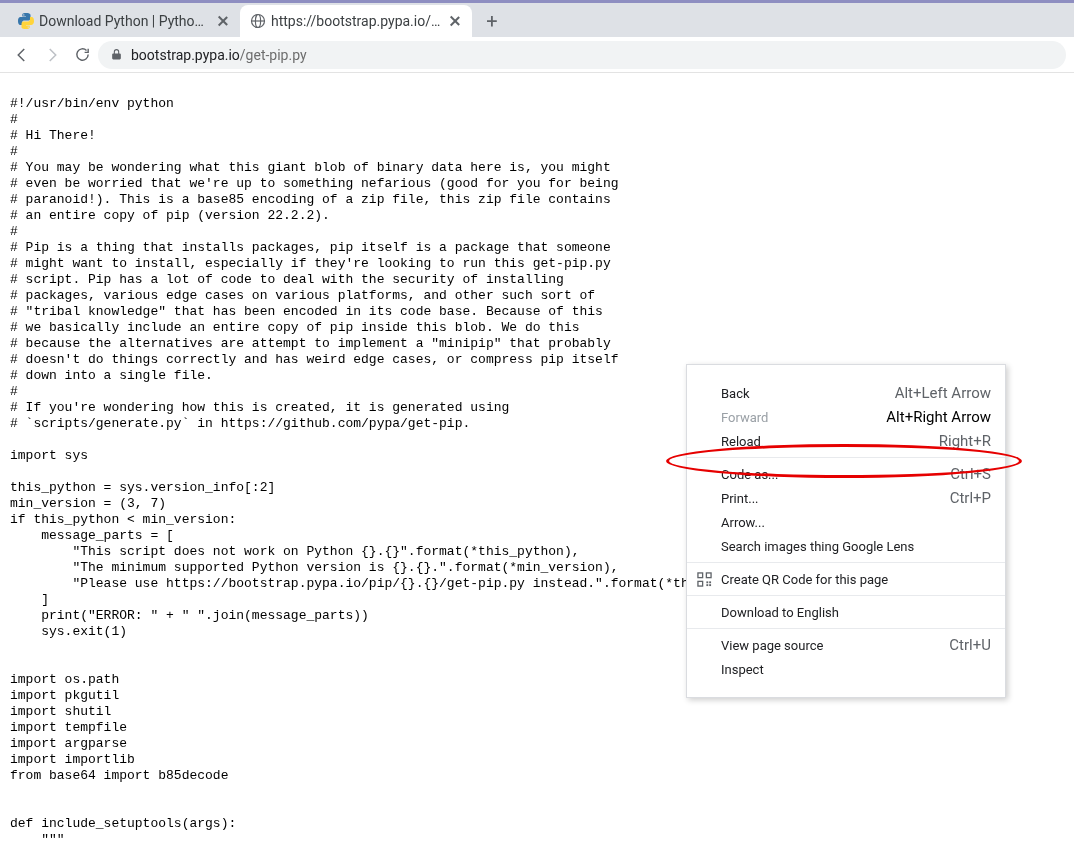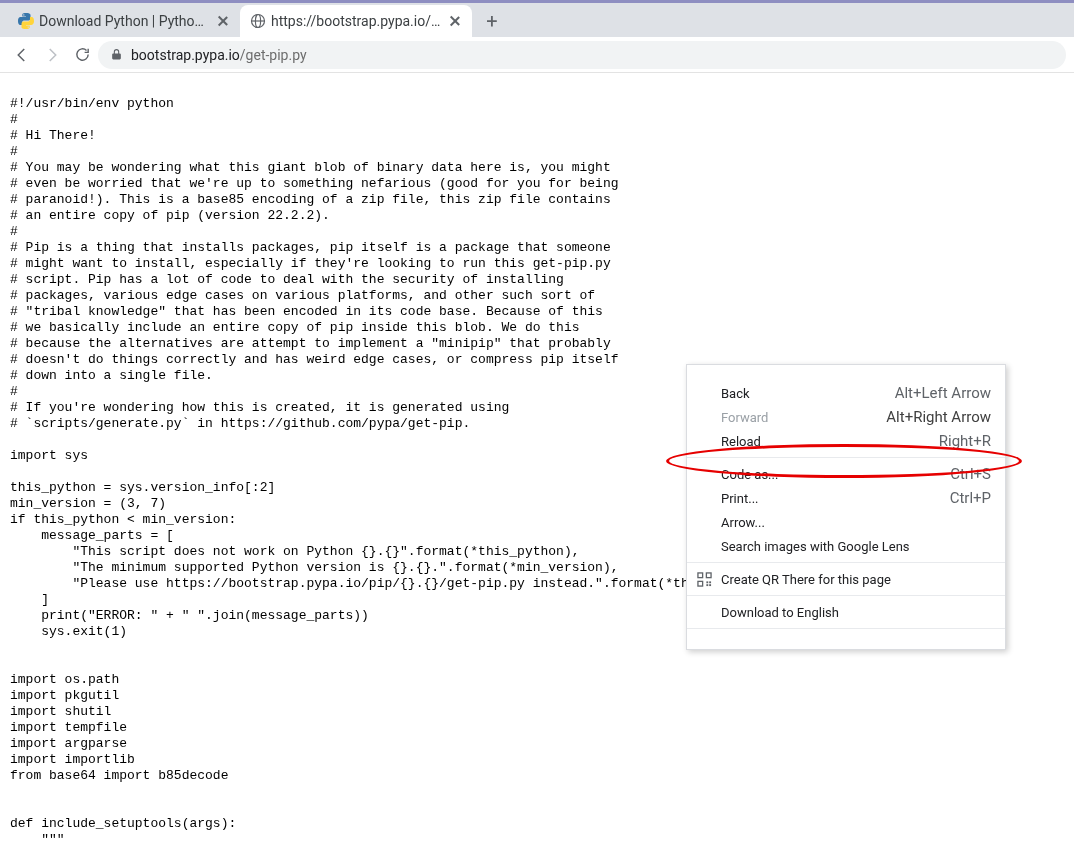--- a/index.html
+++ b/index.html
@@ -83,21 +83,21 @@
   }
   .menu-item {
     display:flex; align-items:center;
     height: 24px; padding: 0 14px 0 34px;
     justify-content: space-between;
     cursor: default;
     position: relative;
   }
   .menu-item.disabled { color: #9aa0a6; }
   .menu-item .shortcut { color: #5f6368; font-size: 15px; }
-  .menu-item.disabled .shortcut { color: #404040; }
+  .menu-item.disabled .shortcut { color: #000000; }
   .menu-sep { height:1px; background:#e8eaed; margin: 4px 0; }
   .menu-item .lead-icon {
     position:absolute; left:8px; width:18px; height:18px; display:flex; align-items:center; justify-content:center;
   }
   .highlight-ellipse {
     position: absolute;
     left: 666px; top: 444px;
     width: 356px; height: 34px;
     border: 3px solid #e60000;
     border-radius: 50%;
@@ -231,40 +231,48 @@
   </div>
   <div class="menu-item">
     <span>Print...</span>
     <span class="shortcut">Ctrl+P</span>
   </div>
   <div class="menu-item">
     <span>Arrow...</span>
     <span class="shortcut"></span>
   </div>
   <div class="menu-item">
-    <span>Search images with Google Lens</span>
+    <span>Search images thing Google Lens</span>
     <span class="shortcut"></span>
   </div>
   <div class="menu-sep"></div>
   <div class="menu-item">
     <span class="lead-icon">
       <svg viewBox="0 0 16 16" width="15" height="15">
           <rect x="1" y="1" width="5" height="5" fill="none" stroke="#5f6368" stroke-width="1.4"></rect>
           <rect x="10" y="1" width="5" height="5" fill="none" stroke="#5f6368" stroke-width="1.4"></rect>
           <rect x="1" y="10" width="5" height="5" fill="none" stroke="#5f6368" stroke-width="1.4"></rect>
           <rect x="10" y="10" width="2" height="2" fill="#5f6368"></rect>
           <rect x="13" y="13" width="2" height="2" fill="#5f6368"></rect>
           <rect x="10" y="13" width="2" height="2" fill="#5f6368"></rect>
           <rect x="13" y="10" width="2" height="2" fill="#5f6368"></rect>
         </svg>
     </span>
-    <span>Create QR There for this page</span>
+    <span>Create QR Code for this page</span>
     <span class="shortcut"></span>
   </div>
   <div class="menu-sep"></div>
   <div class="menu-item">
     <span>Download to English</span>
     <span class="shortcut"></span>
   </div>
   <div class="menu-sep"></div>
+  <div class="menu-item">
+    <span>View page source</span>
+    <span class="shortcut">Ctrl+U</span>
+  </div>
+  <div class="menu-item">
+    <span>Inspect</span>
+    <span class="shortcut"></span>
+  </div>
 </div>
 
 <div class="highlight-ellipse"></div>
 
 </body></html>

